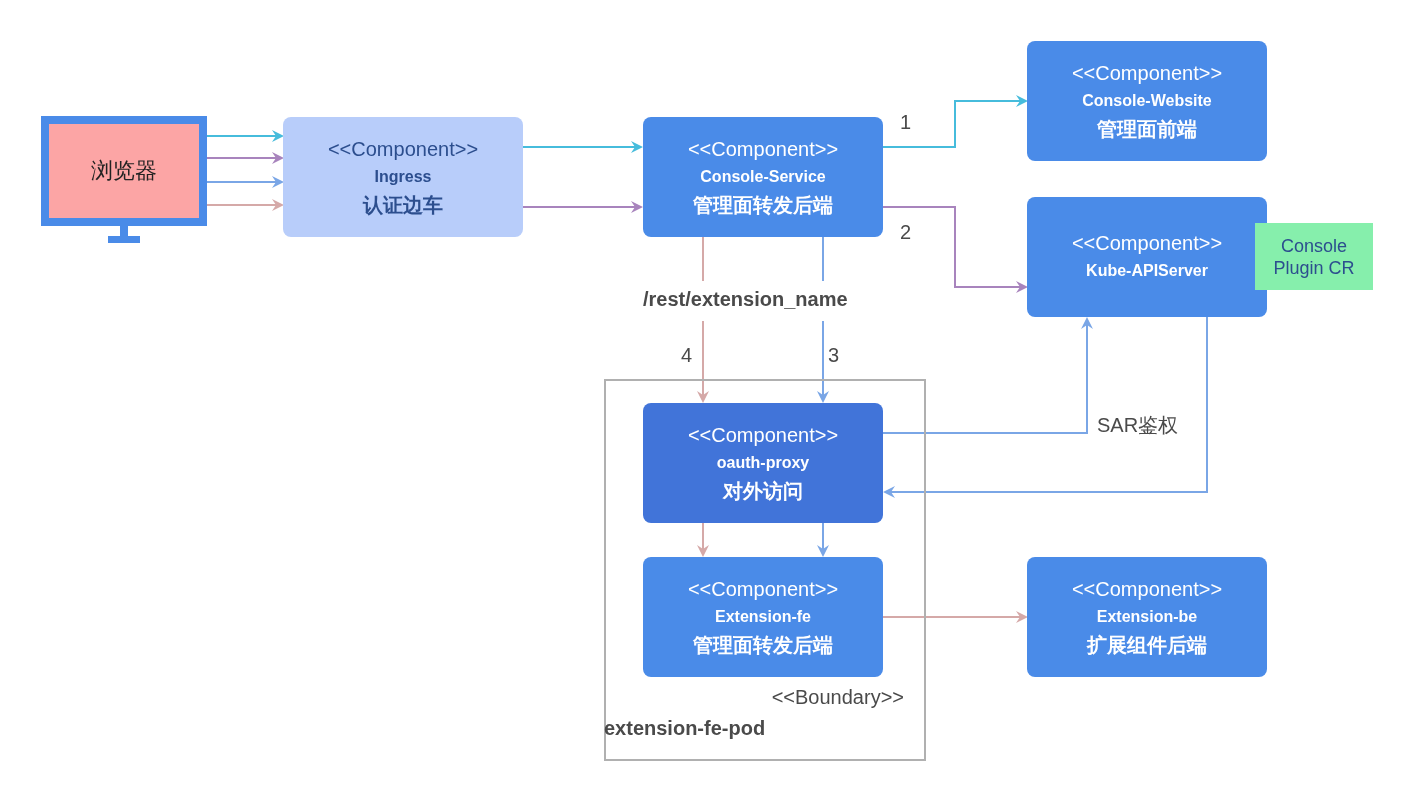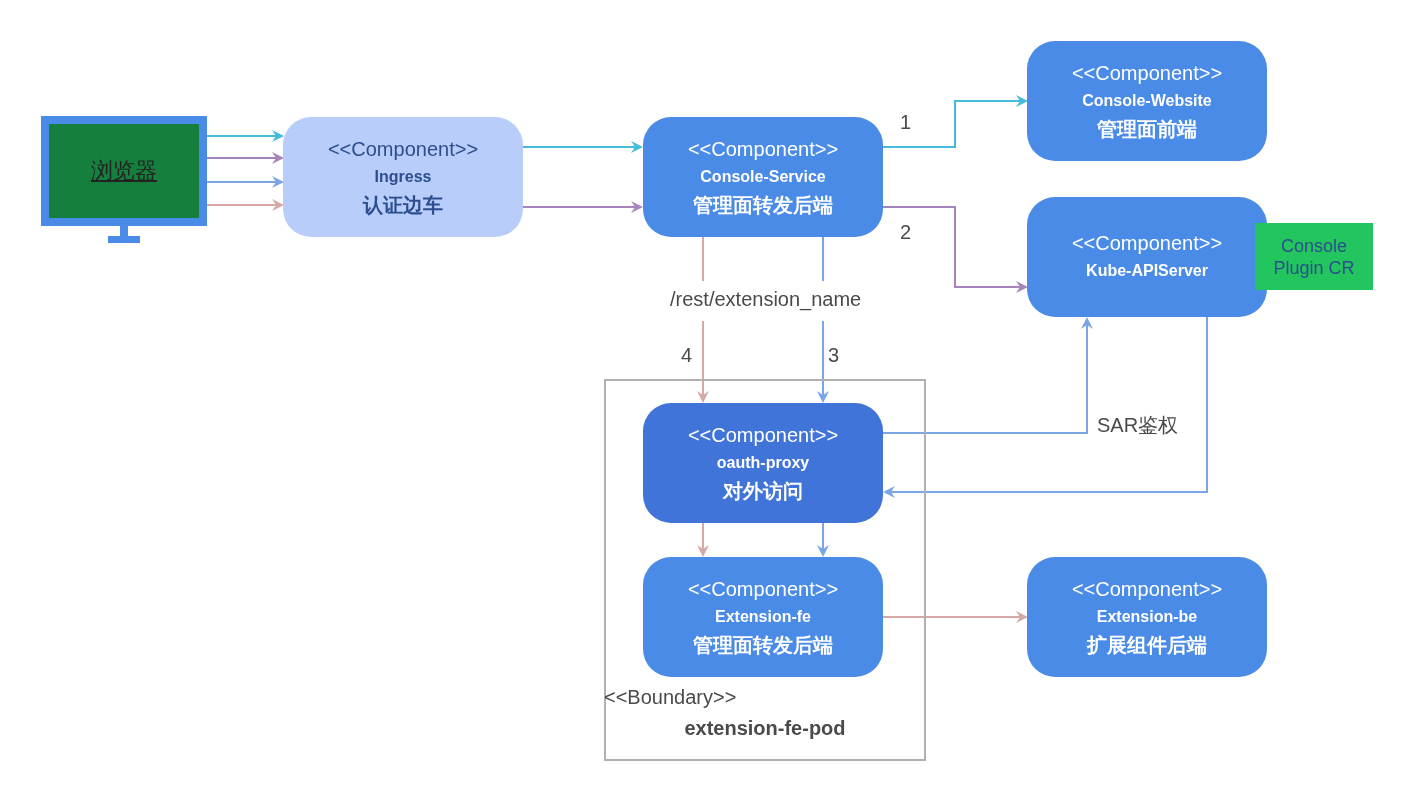--- a/index.html
+++ b/index.html
@@ -1,35 +1,35 @@
 <!DOCTYPE html>
 <html><head>
   <meta charset="utf-8">
   <style>
     html, body { margin: 0; padding: 0; background: #ffffff; }
     body { width: 1424px; height: 804px; position: relative; overflow: hidden;
            font-family: "Liberation Sans", "DejaVu Sans", sans-serif; }
     #canvas { position: absolute; left: 0; top: 0; width: 1424px; height: 804px; }
-    .node { position: absolute; border-radius: 28px; box-sizing: border-box;
+    .node { position: absolute; border-radius: 8px; box-sizing: border-box;
             display: flex; flex-direction: column; align-items: center; justify-content: center;
             text-align: center; color: #ffffff; line-height: 28px; }
     .node .stereo { font-size: 20px; font-weight: normal; }
     .node .name { font-size: 16px; font-weight: bold; }
     .node .sub { font-size: 20px; font-weight: bold; text-align: right; }
     .node.light { background: #b8cdfa; color: #2c4e8e; }
     .node.blue { background: #4a8be8; }
     .node.dark { background: #4174d9; }
     .label { position: absolute; color: #4a4a4a; font-size: 20px; white-space: nowrap; }
     .boundary { position: absolute; border: 2px solid #b0b0b0; box-sizing: border-box; }
-    .note { position: absolute; background: #22c55e; color: #2c4e8e; font-size: 18px;
+    .note { position: absolute; background: #86efac; color: #2c4e8e; font-size: 18px;
             line-height: 22px; text-align: center; display: flex; flex-direction: column;
             justify-content: center; box-sizing: border-box; }
     .browser-screen { position: absolute; border: 8px solid #4a8be8; box-sizing: border-box;
-            background: #15803d; display: flex; align-items: center; justify-content: center;
-            color: #222; font-size: 22px; text-decoration: underline; }
+            background: #fca5a5; display: flex; align-items: center; justify-content: center;
+            color: #222; font-size: 22px; }
     .browser-stand-v { position: absolute; background: #4a8be8; }
     .browser-stand-h { position: absolute; background: #4a8be8; }
   </style>
 </head>
 <body>
 
 <svg id="canvas" width="1424" height="804" viewBox="0 0 1424 804">
   <defs>
     <marker id="arr-cyan" markerWidth="12" markerHeight="12" refX="10" refY="6" orient="auto" markerUnits="userSpaceOnUse">
       <path d="M0,0 L12,6 L0,12 L4,6 Z" fill="#46bcdc"></path>
@@ -101,22 +101,22 @@
   <div class="stereo">&lt;&lt;Component&gt;&gt;</div>
   <div class="name">Kube-APIServer</div>
 </div>
 
 <div class="note" style="left:1255px; top:223px; width:118px; height:67px;">
   <div>Console</div>
   <div>Plugin CR</div>
 </div>
 
 <div class="boundary" style="left:604px; top:379px; width:322px; height:382px;"></div>
-<div class="label" style="left:604px; width:300px; text-align:left; top:686px; font-size:20px;">&lt;&lt;Boundary&gt;&gt;</div>
-<div class="label" style="left:604px; width:322px; text-align:center; top:717px; font-size:20px; font-weight:bold;">extension-fe-pod</div>
+<div class="label" style="left:604px; width:300px; text-align:right; top:686px; font-size:20px;">&lt;&lt;Boundary&gt;&gt;</div>
+<div class="label" style="left:604px; width:322px; top:717px; font-size:20px; font-weight:bold;">extension-fe-pod</div>
 
 <div class="node dark" style="left:643px; top:403px; width:240px; height:120px;">
   <div class="stereo">&lt;&lt;Component&gt;&gt;</div>
   <div class="name">oauth-proxy</div>
   <div class="sub">对外访问</div>
 </div>
 
 <div class="node blue" style="left:643px; top:557px; width:240px; height:120px;">
   <div class="stereo">&lt;&lt;Component&gt;&gt;</div>
   <div class="name">Extension-fe</div>
@@ -124,16 +124,16 @@
 </div>
 
 <div class="node blue" style="left:1027px; top:557px; width:240px; height:120px;">
   <div class="stereo">&lt;&lt;Component&gt;&gt;</div>
   <div class="name">Extension-be</div>
   <div class="sub">扩展组件后端</div>
 </div>
 
 <div class="label" style="left:900px; top:111px;">1</div>
 <div class="label" style="left:900px; top:221px;">2</div>
-<div class="label" style="left:670px; top:288px; font-weight:normal;">/rest/extension_name</div>
+<div class="label" style="left:643px; top:288px; font-weight:bold;">/rest/extension_name</div>
 <div class="label" style="left:681px; top:344px;">4</div>
 <div class="label" style="left:828px; top:344px;">3</div>
 <div class="label" style="left:1097px; top:412px;">SAR鉴权</div>
 
 </body></html>

